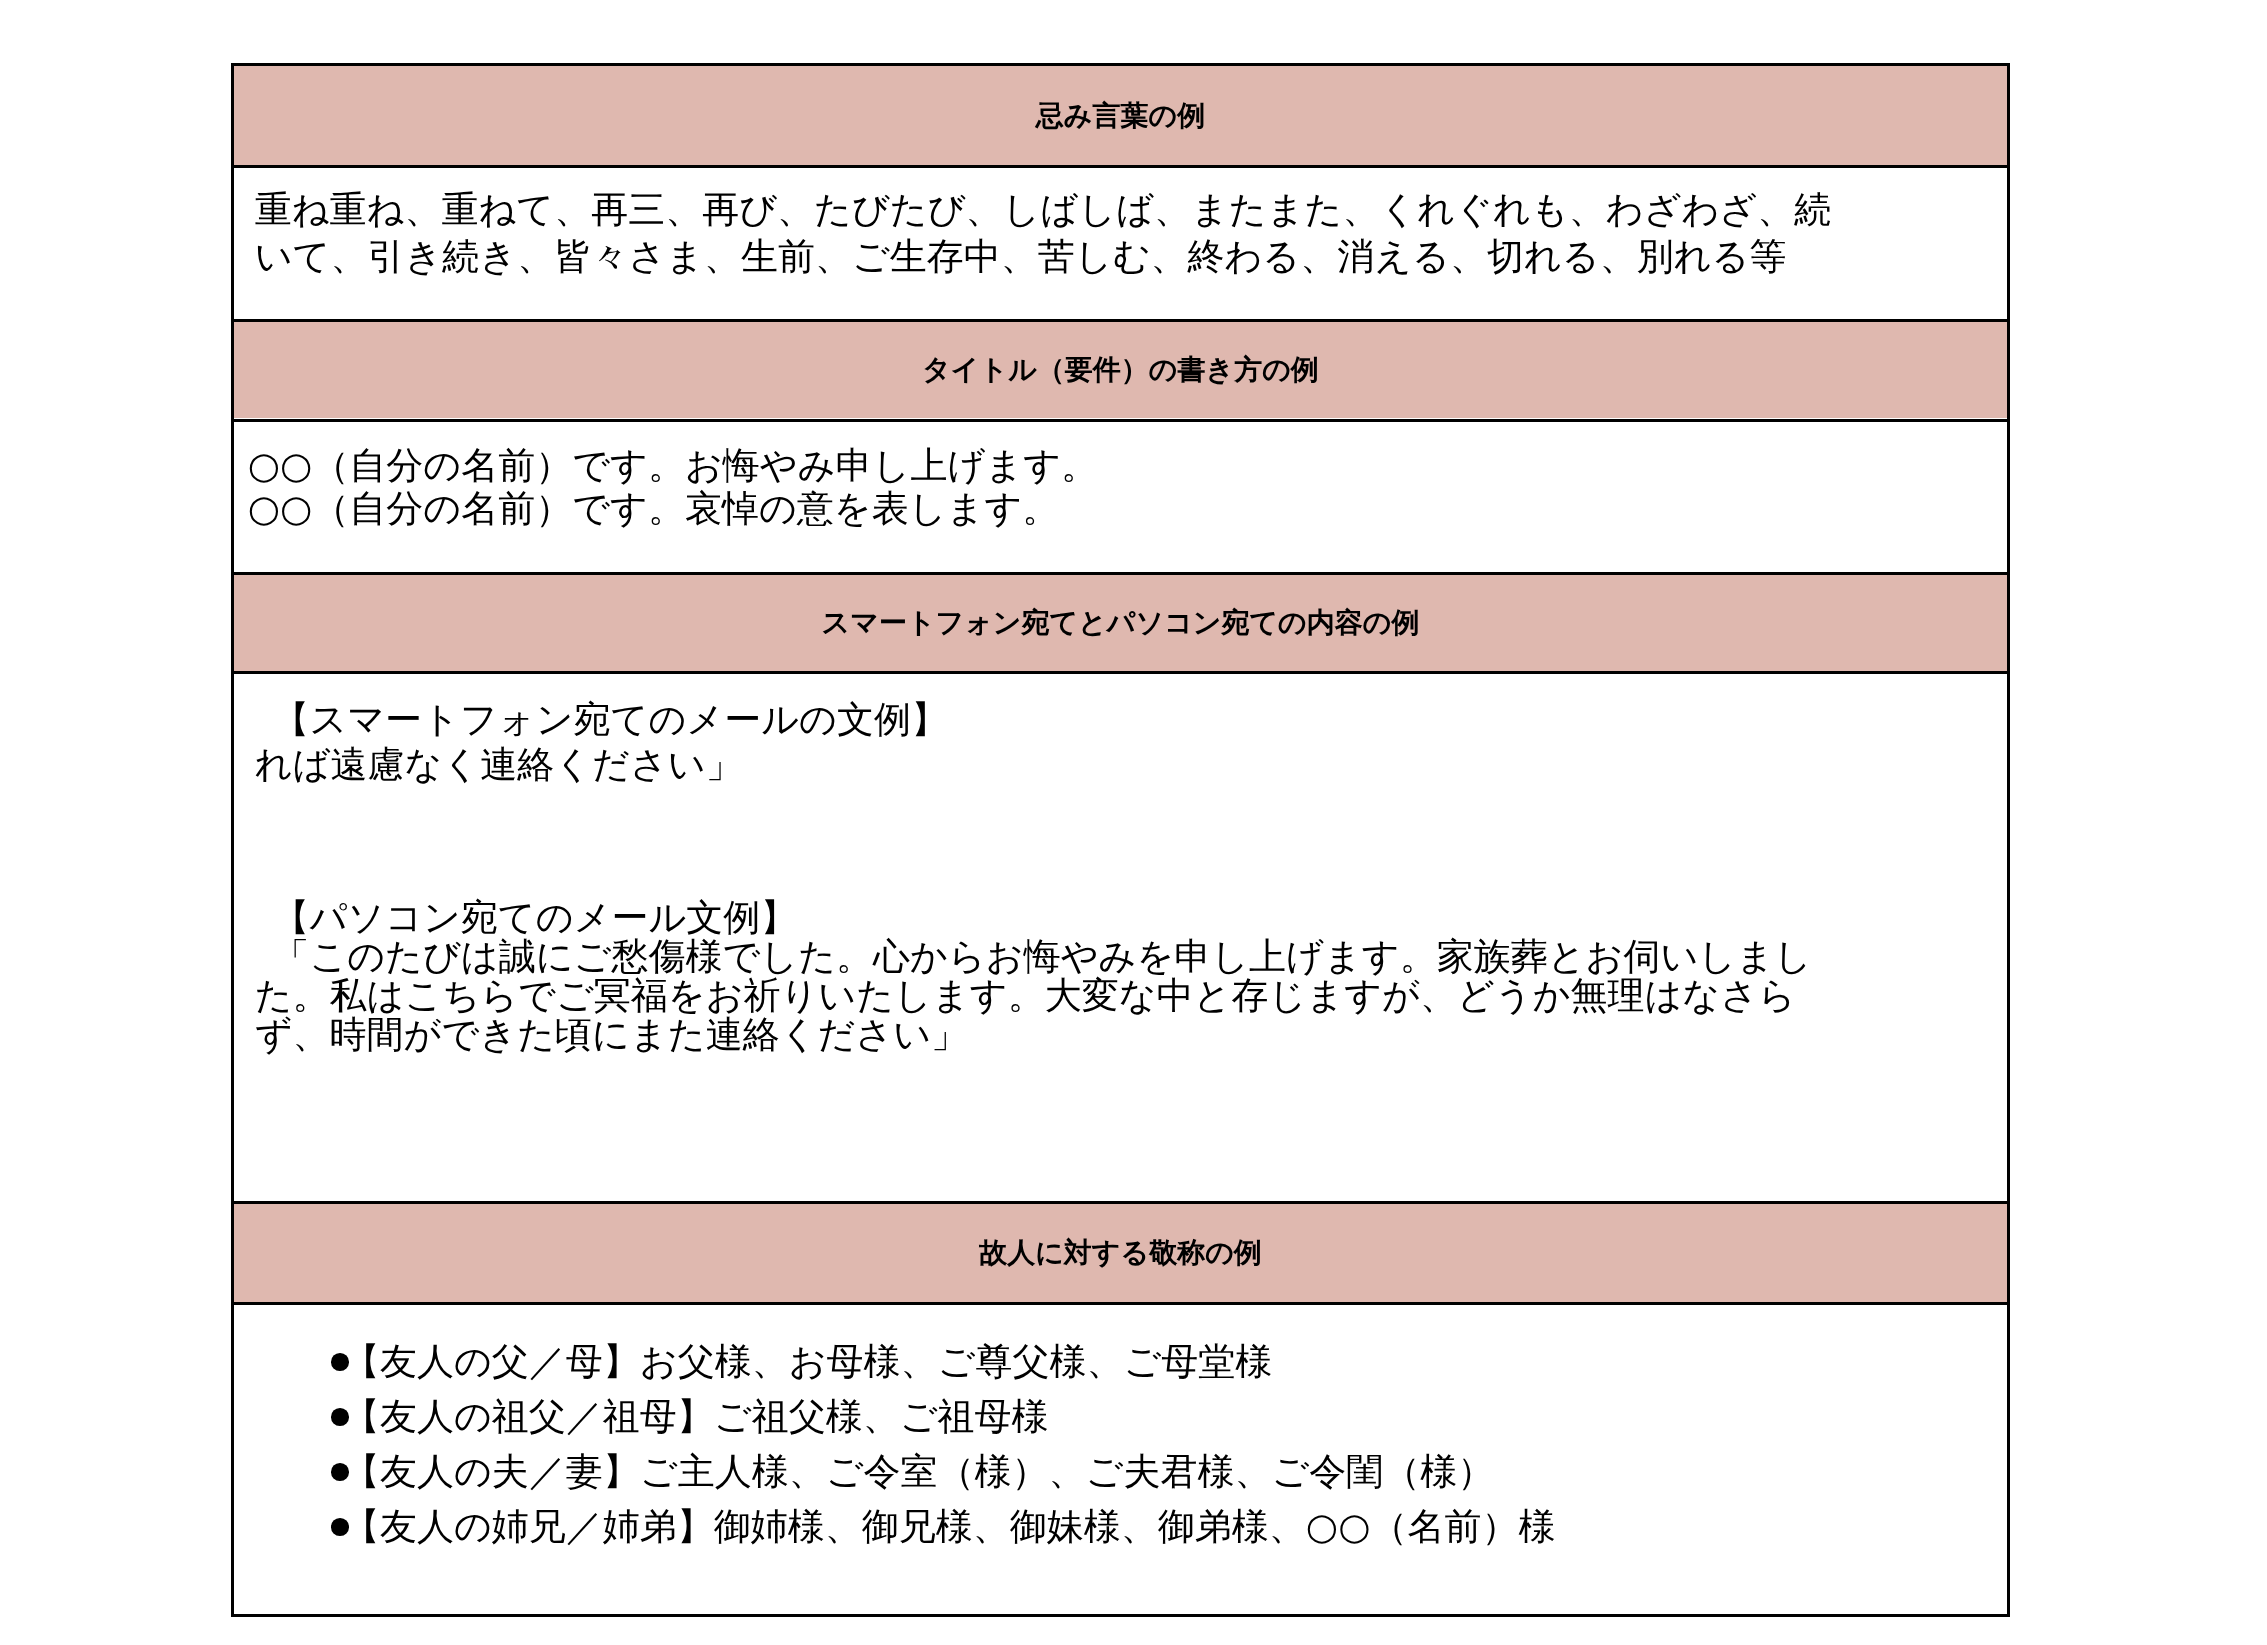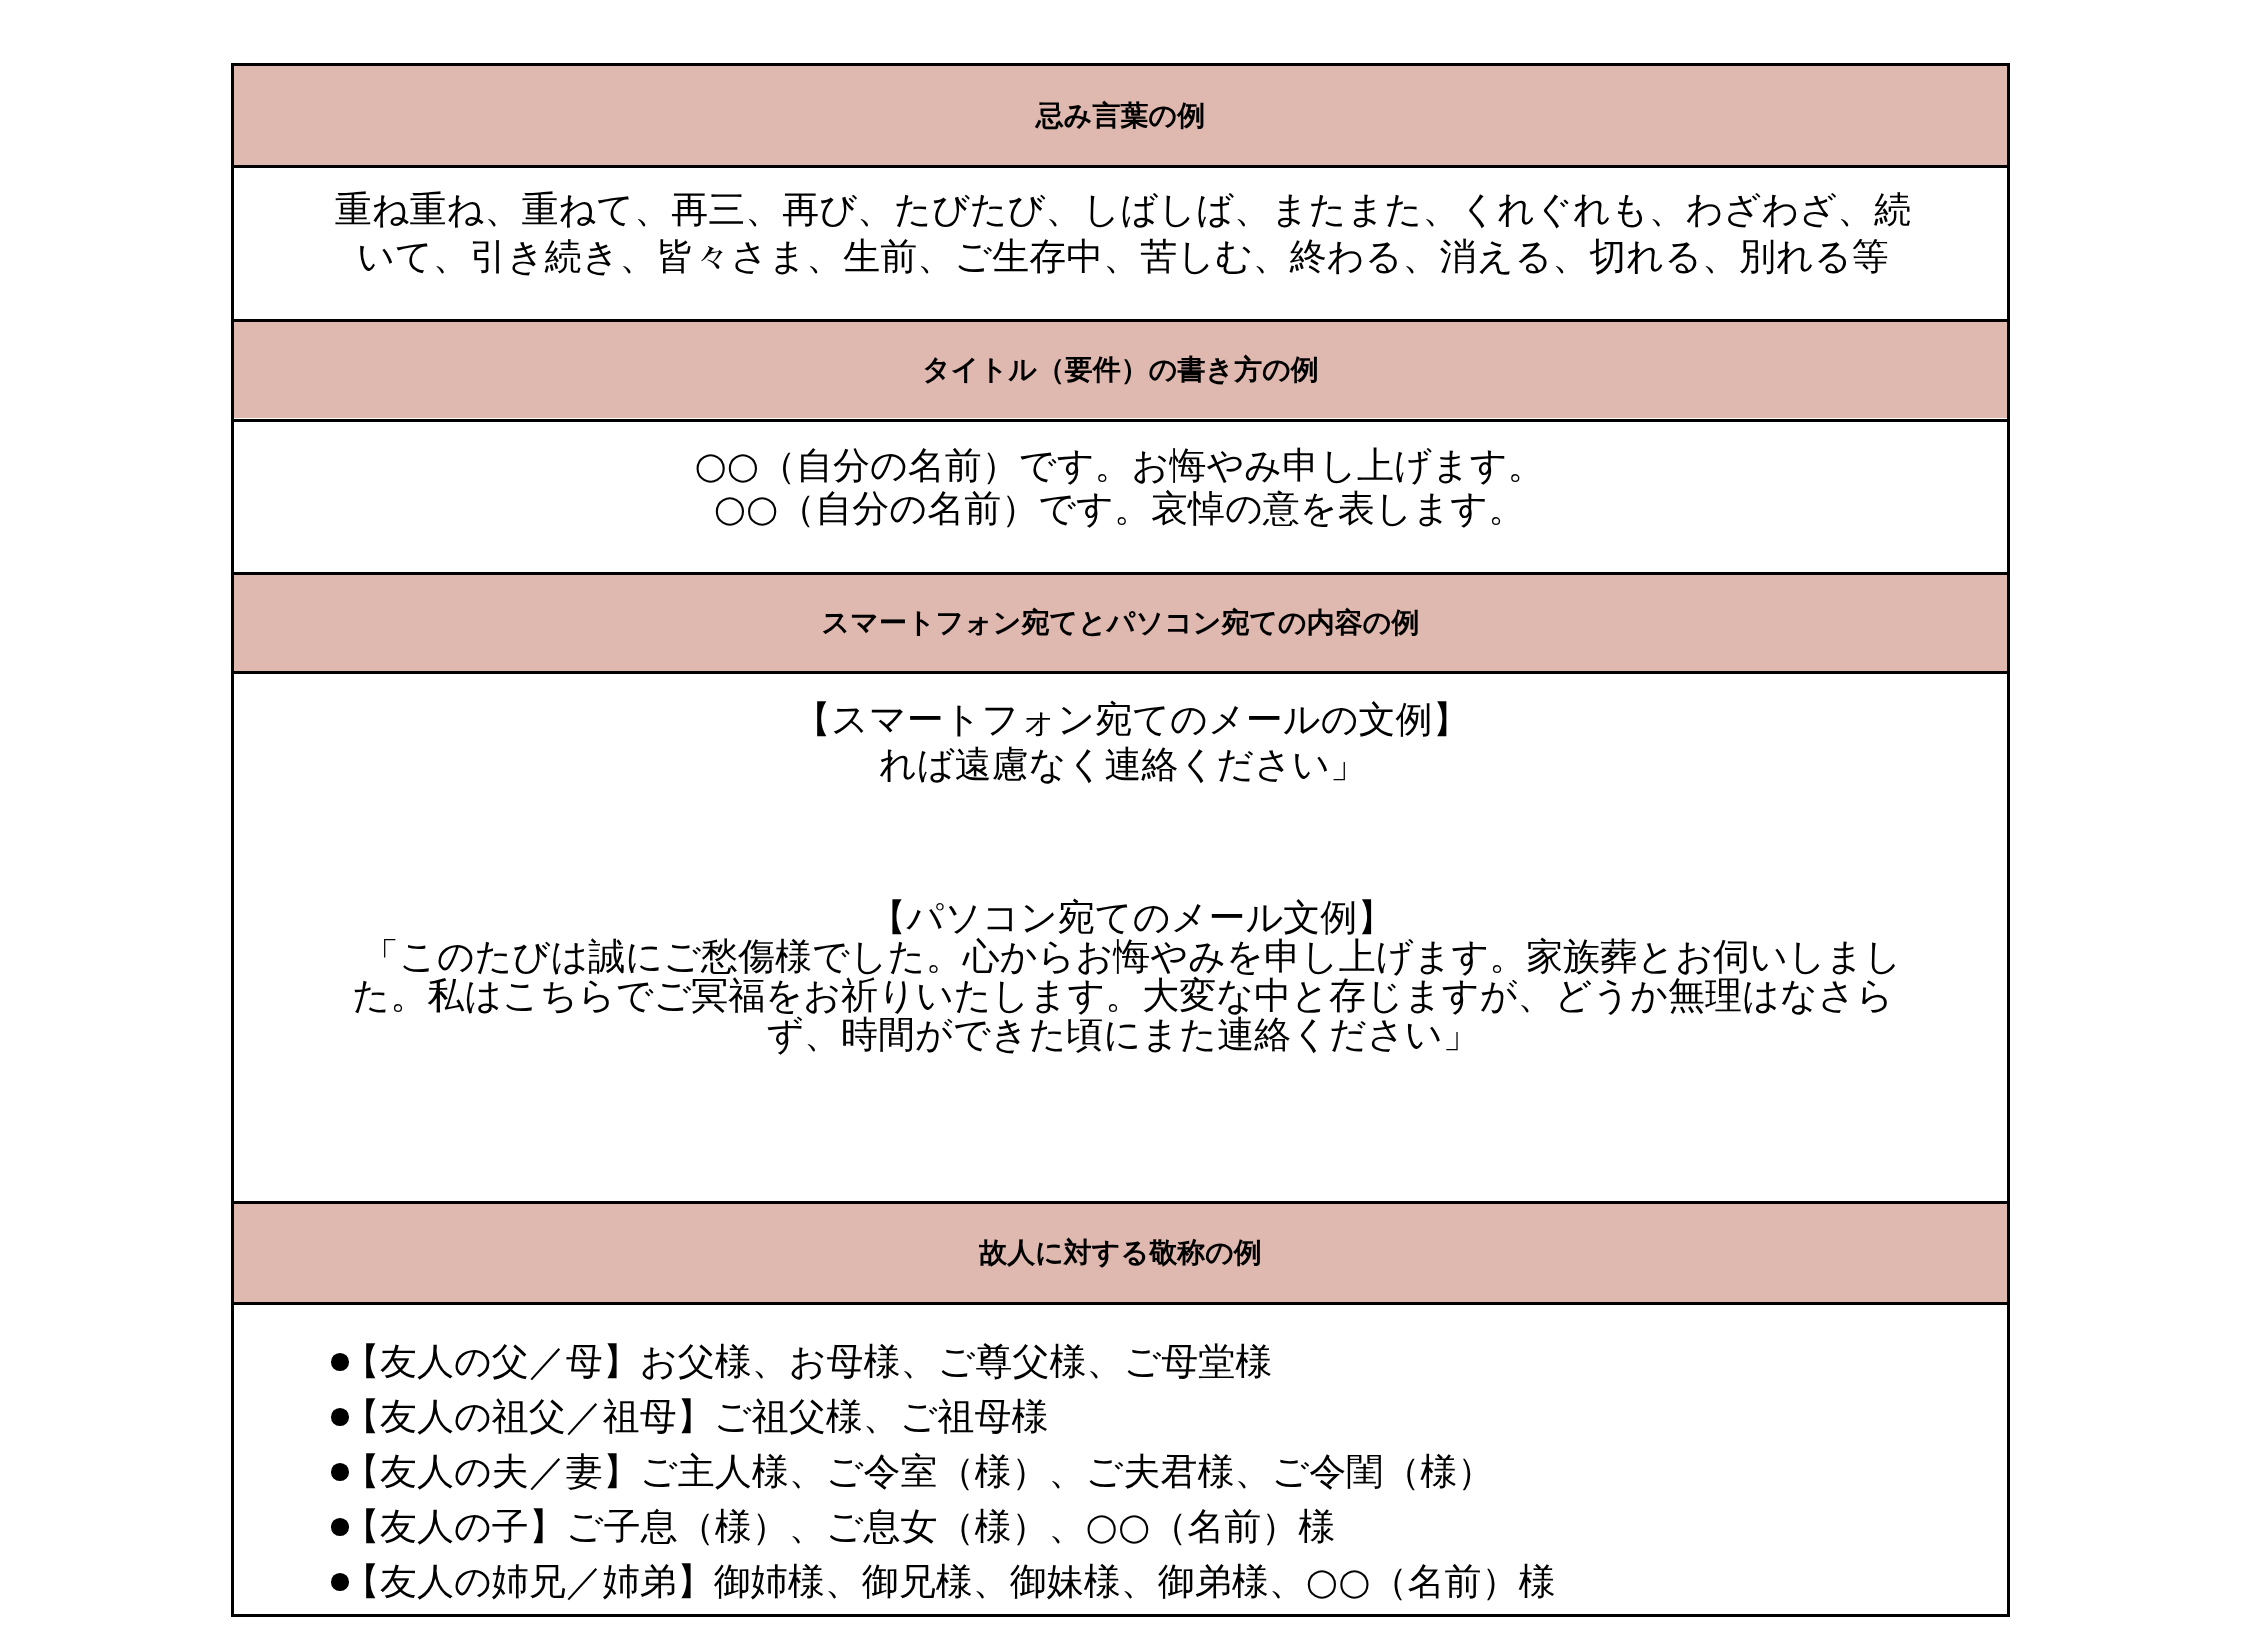--- a/index.html
+++ b/index.html
@@ -5,21 +5,21 @@
     html, body { margin: 0; padding: 0; background: #ffffff; }
     body { width: 2268px; height: 1645px; position: relative; overflow: hidden;
            font-family: "DejaVu Sans", "Liberation Sans", sans-serif; color: #000; }
     .tbl { position: absolute; left: 231px; top: 63px; width: 1779px; height: 1554px;
            box-sizing: border-box; border: 3px solid #000; }
     .row { position: absolute; left: 0; right: 0; box-sizing: border-box; }
     .row + .row { border-top: 3px solid #000; }
     .hdr { background: #dfb8af; display: flex; align-items: center; justify-content: center; }
     .hdr span { font-weight: bold; font-size: 28px; letter-spacing: 0px; }
     .cell { background: #fff; }
-    .txt { position: absolute; left: 20.7px; right: 15.8px; font-size: 37px; line-height: 47px; white-space: nowrap; text-align: center; }
+    .txt { position: absolute; left: 20.7px; right: 15.8px; font-size: 37px; line-height: 47px; white-space: nowrap; }
     .line { display: block; white-space: nowrap; height: 47px; }
     .c3 .line { height: 39px; line-height: 39px; }
     .c3 .line.tall { height: 51px; line-height: 51px; }
     .c3 .gap { height: 108px; }
     .ind { padding-left: 17.7px; }
     ul.bul { list-style: none; margin: 0; padding: 0; position: absolute; left: 0; top: 28.6px; }
     ul.bul li { position: relative; height: 55px; line-height: 55px; font-size: 37px; white-space: nowrap; padding-left: 109px; }
     ul.bul li .dot { position: absolute; left: 97px; top: 19.7px; width: 17.7px; height: 17.7px; border-radius: 50%; background: #000; }
   </style>
 </head>
@@ -63,19 +63,18 @@
   </div>
 
   <div class="row hdr" style="top:1135px; height:101px;">
     <span>故人に対する敬称の例</span>
   </div>
   <div class="row cell" style="top:1236px; height:312px;">
     <ul class="bul">
       <li><span class="dot"></span><span>【友人の父／母】お父様、お母様、ご尊父様、ご母堂様</span></li>
       <li><span class="dot"></span><span>【友人の祖父／祖母】ご祖父様、ご祖母様</span></li>
       <li><span class="dot"></span><span>【友人の夫／妻】ご主人様、ご令室（様）、ご夫君様、ご令閨（様）</span></li>
-      <li><span class="dot"></span><span>【友人の子】ご子息（様）、ご息女（様）、○○（名前）様</span></li>
       <li><span class="dot"></span><span>【友人の姉兄／姉弟】御姉様、御兄様、御妹様、御弟様、○○（名前）様</span></li>
     </ul>
   </div>
 
 </div>
 
 
 </body></html>

